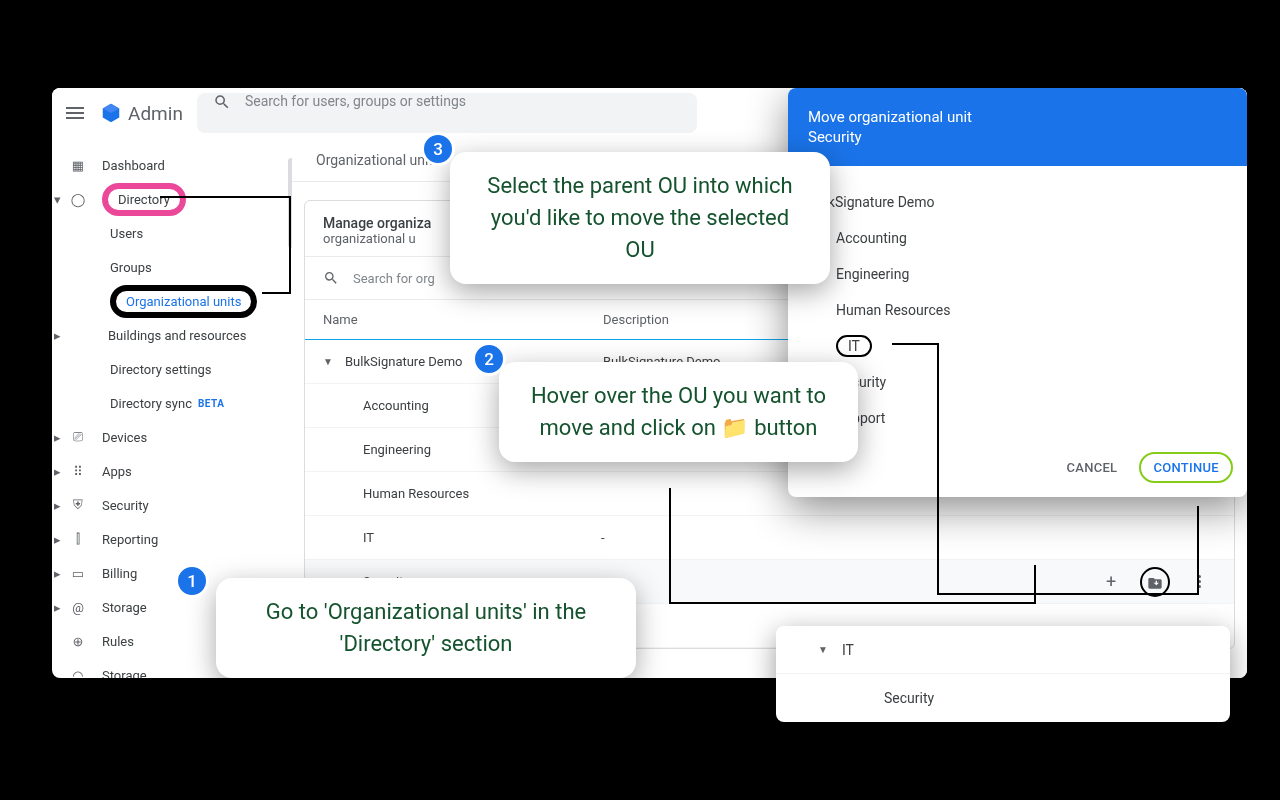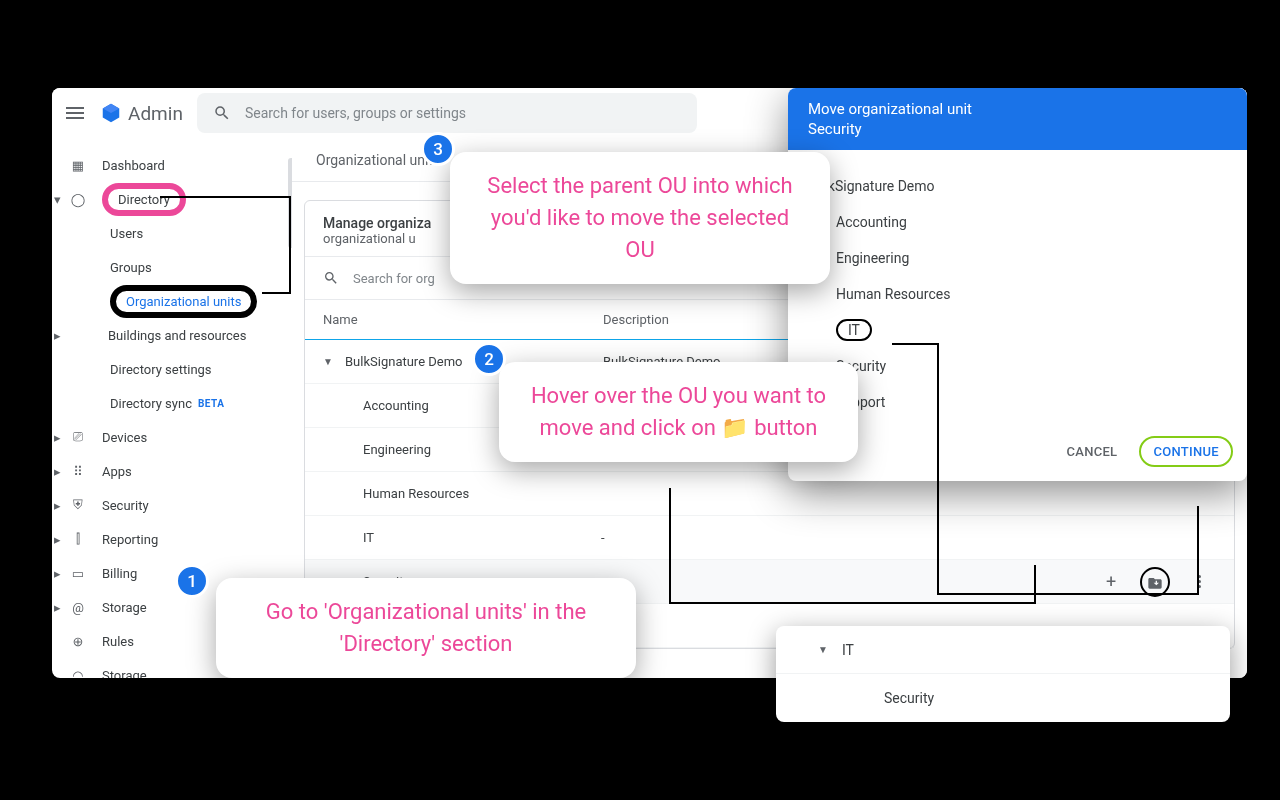--- a/index.html
+++ b/index.html
@@ -8,21 +8,21 @@
 
 .window{position:absolute;left:52px;top:88px;width:1195px;height:590px;background:#fff;border-radius:8px;box-shadow:0 8px 24px rgba(0,0,0,.4);display:flex}
 
 
 .hdr{position:absolute;left:0;top:0;right:0;height:50px;display:flex;align-items:center;padding:0 14px;background:#fff;border-radius:8px 8px 0 0;z-index:3}
 .ham{width:18px;display:flex;flex-direction:column;gap:3px;cursor:pointer}
 .ham span{height:2px;background:#5f6368}
 .logo{margin-left:16px;display:flex;align-items:center;gap:6px}
 .logo svg{width:22px;height:22px}
 .logo-txt{font-size:19px;color:#5f6368;font-weight:400}
-.search{margin-left:14px;flex:0 0 500px;height:40px;background:#f1f3f4;border-radius:8px;display:flex;align-items:center;padding:0 16px;color:#5f6368}
+.search{margin-left:14px;flex:0 0 500px;height:40px;background:#f1f3f4;border-radius:8px;display:flex;padding:0 16px;color:#5f6368}
 .search svg{width:18px;height:18px;margin-right:14px;fill:#5f6368}
 .search span{font-size:14px;color:#80868b}
 
 
 .side{width:240px;padding-top:60px;overflow:hidden;position:relative}
 .sitem{display:flex;align-items:center;height:34px;padding-left:14px;font-size:13px;color:#3c4043;cursor:pointer;position:relative}
 .sitem .ico{width:24px;display:flex;justify-content:center;color:#5f6368}
 .sitem .lbl{margin-left:12px}
 .sitem.sub .lbl{margin-left:10px}
 .sitem.sub{padding-left:48px}
@@ -52,35 +52,35 @@
 .trow.l2 .c1{flex:0 0 238px}
 .trow.hover{background:#f8f9fa}
 .trow .acts{margin-left:auto;display:flex;align-items:center;gap:14px;padding-right:20px}
 .ibtn{width:30px;height:30px;display:flex;align-items:center;justify-content:center;color:#5f6368;font-size:18px}
 .ibtn.ring{border:2px solid #000;border-radius:50%}
 .dots{display:flex;flex-direction:column;gap:2px;align-items:center}
 .dots span{width:3px;height:3px;border-radius:50%;background:#5f6368}
 
 
 .dialog{position:absolute;left:788px;top:88px;width:459px;background:#fff;border-radius:8px;box-shadow:0 12px 40px rgba(0,0,0,.45);overflow:hidden;z-index:10}
-.dhdr{background:#1a73e8;color:#fff;padding:12px 20px}
+.dhdr{background:#1a73e8;color:#fff;padding:20px 20px}
 .dhdr .t1{font-size:15px}
 .dhdr .t2{font-size:15px;margin-top:2px}
 .dbody{padding:18px 20px 4px}
 .ditem{font-size:14px;color:#3c4043;padding:10px 0;cursor:pointer}
 .ditem.root{padding-left:0}
 .ditem.child{padding-left:28px}
 .ditem.ring span{border:2px solid #000;border-radius:14px;padding:1px 10px}
 .dftr{display:flex;justify-content:flex-end;gap:10px;padding:12px 14px 14px}
 .dbtn{font-size:13px;font-weight:500;color:#5f6368;padding:6px 12px;background:none;border:none;cursor:pointer;letter-spacing:.3px}
 .dbtn.primary{color:#1a73e8}
 .dbtn.ring{border:2px solid #84cc16;border-radius:18px}
 
 
-.call{position:absolute;background:#fff;border-radius:16px;box-shadow:0 8px 28px rgba(0,0,0,.35);padding:18px 26px;font-size:22px;color:#ec4899;text-align:center;line-height:1.45;z-index:20}
+.call{position:absolute;background:#fff;border-radius:16px;box-shadow:0 8px 28px rgba(0,0,0,.35);padding:18px 26px;font-size:22px;color:#14532d;text-align:center;line-height:1.45;z-index:20}
 .num{position:absolute;width:34px;height:34px;border-radius:50%;background:#1a73e8;border:3px solid #fff;color:#fff;font-size:17px;display:flex;align-items:center;justify-content:center;z-index:21;font-weight:500}
 
 
 .mini{position:absolute;left:776px;top:626px;width:454px;background:#fff;border-radius:8px;box-shadow:0 8px 28px rgba(0,0,0,.4);z-index:15}
 .mrow{height:48px;display:flex;align-items:center;font-size:14px;color:#3c4043}
 .mrow.r1{padding-left:42px;border-bottom:1px solid #f1f3f4}
 .mrow.r1 .exp{width:24px;color:#5f6368;font-size:10px}
 .mrow.r2{padding-left:108px}
 
 

